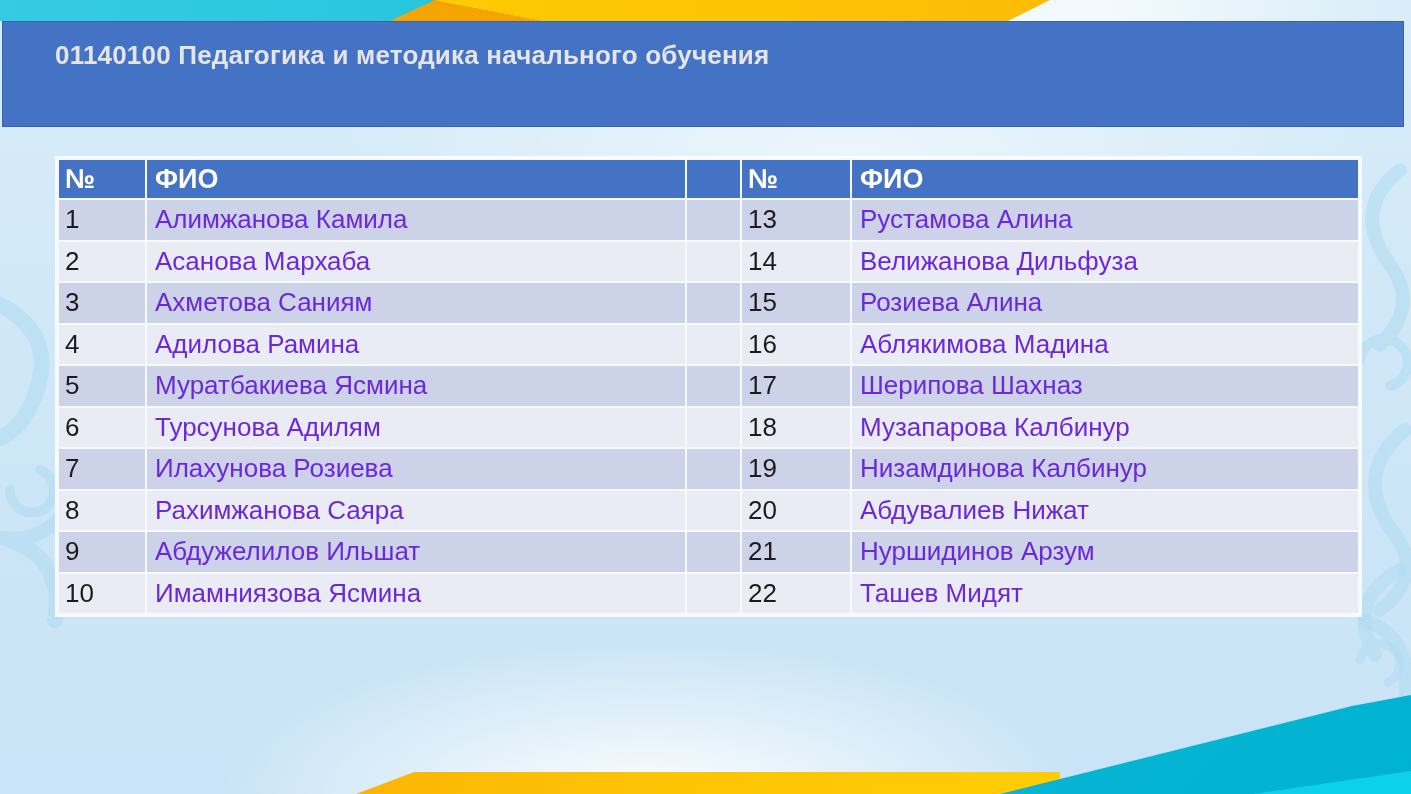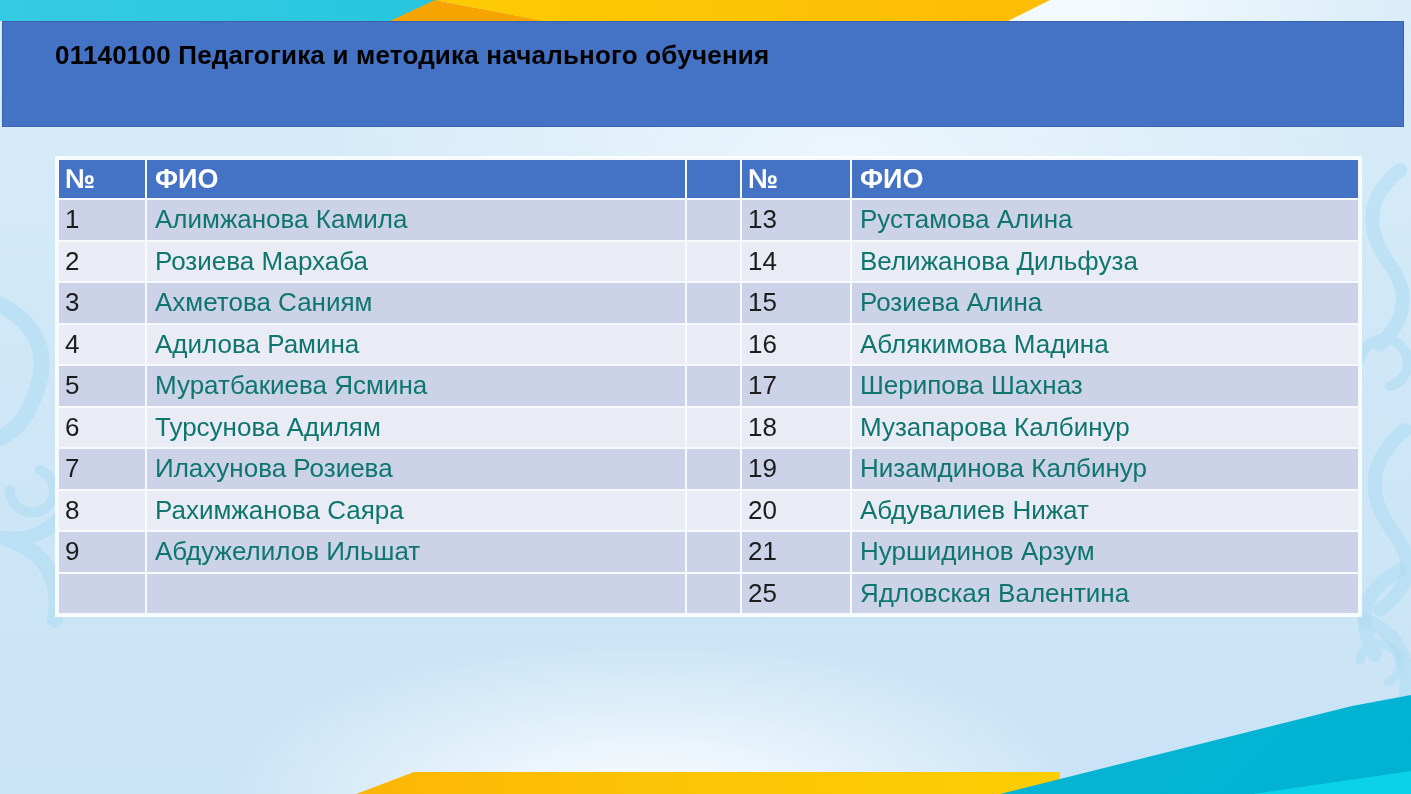--- a/index.html
+++ b/index.html
@@ -22,34 +22,34 @@
   .shape{position:absolute;left:0;top:0;width:100%;height:100%;}
   .top-cyan{background:linear-gradient(90deg,#35CBE2 0%,#18BEDC 70%,#0CB8D8 100%);
     clip-path:polygon(0 0,440px 0,392px 21px,0 21px);}
   .top-orange{background:#F5A402;
     clip-path:polygon(435px 0,545px 21px,390px 21px);}
   .top-yellow{background:linear-gradient(90deg,#FFD204 0%,#FDC305 55%,#FBB405 100%);
     clip-path:polygon(435px 0,1050px 0,1008px 21px,543px 21px);}
   
   .banner{position:absolute;left:2px;top:21px;width:1402px;height:106px;
     background:#4472C4;border:1px solid #3A63AE;box-sizing:border-box;
-    color:#000000;font-size:26px;font-weight:600;letter-spacing:.2px;
+    color:#e5e5e5;font-size:26px;font-weight:600;letter-spacing:.2px;
     padding:14px 0 0 52px;line-height:39px;}
   
   .tbl-wrap{position:absolute;left:57px;top:158px;}
   table.roster{border-collapse:collapse;table-layout:fixed;width:1301px;
     box-shadow:0 0 0 2px rgba(255,255,255,.85);}
   table.roster th,table.roster td{
     border:2px solid #F7FAFD;box-sizing:border-box;
     vertical-align:middle;overflow:hidden;white-space:nowrap;}
   table.roster th{background:#4472C4;color:#FFFFFF;height:40px;
     font-size:27px;font-weight:700;text-align:left;}
   table.roster td{height:41.5px;font-size:26px;}
   .c-num{padding-left:6px;color:#1C1C1C;}
-  .c-name{padding-left:8px;color:#0f766e;}
+  .c-name{padding-left:8px;color:#6d28d9;}
   th.c-num{padding-left:6px;}
   th.c-name{}
   tr.dark td{background:#CCD2E8;}
   tr.light td{background:#E9EBF5;}
   
   .bottom-band{position:absolute;left:0;top:640px;width:1411px;height:154px;pointer-events:none;}
   .bot-yellow{background:linear-gradient(90deg,#F8A402 0%,#FDC306 45%,#FFD504 100%);
     clip-path:polygon(356px 154px,414px 132px,1060px 132px,1060px 154px);}
   .bot-teal{background:linear-gradient(135deg,#18BCD6 0%,#00B2D2 100%);
     clip-path:polygon(1411px 55px,1411px 154px,1000px 154px,1352px 66px);}
@@ -107,21 +107,21 @@
       </tr>
       <tr class="dark">
         <td class="c-num">1</td>
         <td class="c-name">Алимжанова Камила</td>
         <td class="c-gap"></td>
         <td class="c-num">13</td>
         <td class="c-name">Рустамова Алина</td>
       </tr>
       <tr class="light">
         <td class="c-num">2</td>
-        <td class="c-name">Розиева Мархаба</td>
+        <td class="c-name">Асанова Мархаба</td>
         <td class="c-gap"></td>
         <td class="c-num">14</td>
         <td class="c-name">Велижанова Дильфуза</td>
       </tr>
       <tr class="dark">
         <td class="c-num">3</td>
         <td class="c-name">Ахметова Саниям</td>
         <td class="c-gap"></td>
         <td class="c-num">15</td>
         <td class="c-name">Розиева Алина</td>
@@ -161,26 +161,26 @@
         <td class="c-num">20</td>
         <td class="c-name">Абдувалиев Нижат</td>
       </tr>
       <tr class="dark">
         <td class="c-num">9</td>
         <td class="c-name">Абдужелилов Ильшат</td>
         <td class="c-gap"></td>
         <td class="c-num">21</td>
         <td class="c-name">Нуршидинов Арзум</td>
       </tr>
-      <tr class="dark">
-        <td class="c-num"></td>
-        <td class="c-name"></td>
+      <tr class="light">
+        <td class="c-num">10</td>
+        <td class="c-name">Имамниязова Ясмина</td>
         <td class="c-gap"></td>
-        <td class="c-num">25</td>
-        <td class="c-name">Ядловская Валентина</td>
+        <td class="c-num">22</td>
+        <td class="c-name">Ташев Мидят</td>
       </tr>
     </tbody>
       </table>
   </div>
 
   <div class="bottom-band">
     <div class="shape bot-yellow"></div>
     <div class="shape bot-teal"></div>
     <div class="shape bot-cyan"></div>
   </div>

